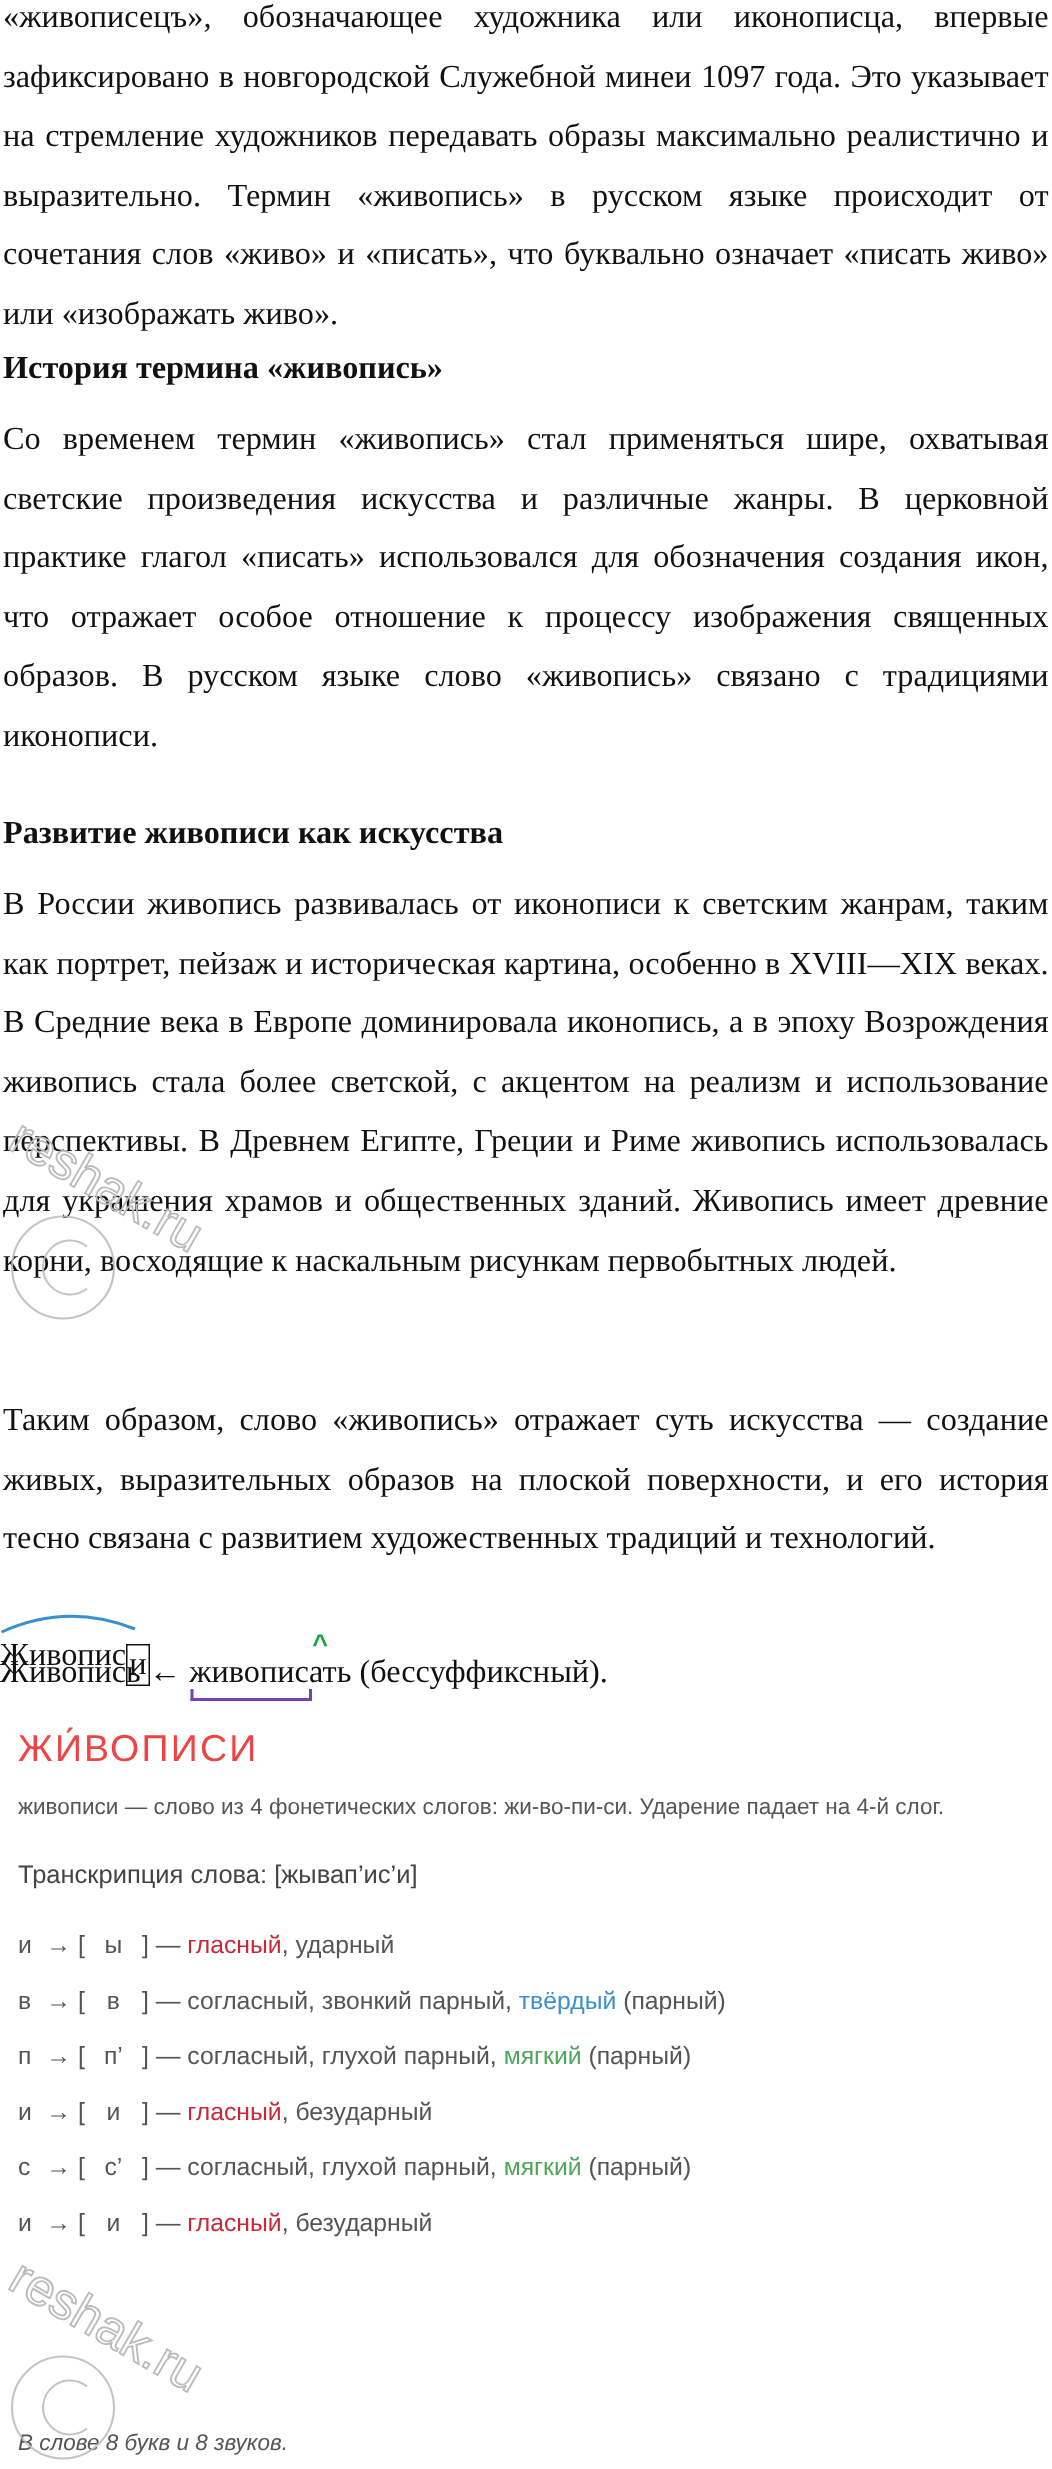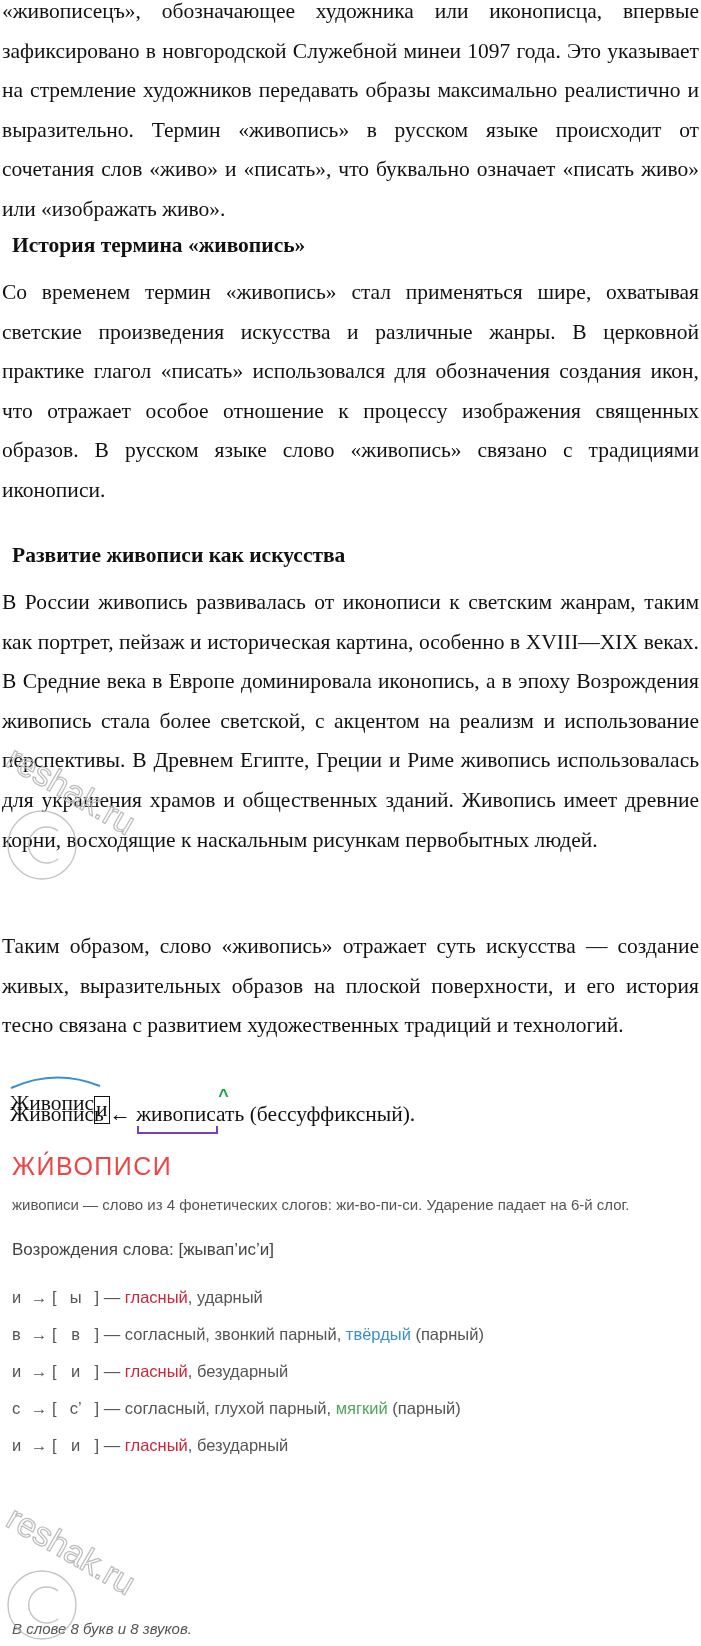--- a/index.html
+++ b/index.html
@@ -1,18 +1,18 @@
 <!DOCTYPE html>
 <html><head>
 <meta charset="utf-8">
 <style>
   html, body { margin: 0; padding: 0; background: #ffffff; }
   body { width: 701px; height: 1646px; position: relative; overflow: hidden; }
   .page { position: absolute; left: 0; top: 0; width: 701px; }
-  .serif { font-family: "Liberation Serif", "DejaVu Serif", serif; color: #111; margin-left: 10px; }
+  .serif { font-family: "Liberation Serif", "DejaVu Serif", serif; color: #111; }
   .para {
     position: absolute; left: 2px; width: 697px;
     font-size: 21.5px; line-height: 39.6px;
     text-align: justify; text-align-last: left;
   }
   .heading {
     position: absolute; left: 2px; font-weight: bold; font-size: 21.5px; line-height: 30px;
   }
   .word-line { position: absolute; left: 0; font-size: 21.5px; line-height: 30px; white-space: nowrap; }
   .ending-box { display: inline-block; border: 1.5px solid #111; padding: 0 1px; line-height: 24px; height: 26px; vertical-align: -6px; }
@@ -65,29 +65,32 @@
     <span>←</span>
     <span class="root-mark">
       <span>живопис</span><span>ать</span>
       <span class="suffix-caret" style="left:82px; top:-12px;">^</span>
       <span class="root-bracket" style="left:1px; width:77px; top:27px;"></span>
     </span>
     <span>(бессуффиксный).</span>
   </div>
 
   <div class="ph-title sans">ЖИ́ВОПИСИ</div>
-  <div class="ph-summary sans">живописи — слово из 4 фонетических слогов: жи-во-пи-си. Ударение падает на 6-й слог.</div>
-  <div class="ph-transcr sans">Возрождения слова: [жывап’ис’и]</div>
+  <div class="ph-summary sans">живописи — слово из 4 фонетических слогов: жи-во-пи-си. Ударение падает на 4-й слог.</div>
+  <div class="ph-transcr sans">Транскрипция слова: [жывап’ис’и]</div>
 
   <div class="ph-list sans">
     <div class="ph-row">
       <span class="letter">и</span><span class="arrow">→</span>[<span class="sound">ы</span>] <span>— </span><span class="c-vowel">гласный</span><span>, ударный</span>
     </div>
     <div class="ph-row">
       <span class="letter">в</span><span class="arrow">→</span>[<span class="sound">в</span>] <span>— согласный, звонкий парный, </span><span class="c-hard">твёрдый</span><span> (парный)</span>
+    </div>
+    <div class="ph-row">
+      <span class="letter">п</span><span class="arrow">→</span>[<span class="sound">п’</span>] <span>— согласный, глухой парный, </span><span class="c-soft">мягкий</span><span> (парный)</span>
     </div>
     <div class="ph-row">
       <span class="letter">и</span><span class="arrow">→</span>[<span class="sound">и</span>] <span>— </span><span class="c-vowel">гласный</span><span>, безударный</span>
     </div>
     <div class="ph-row">
       <span class="letter">с</span><span class="arrow">→</span>[<span class="sound">с’</span>] <span>— согласный, глухой парный, </span><span class="c-soft">мягкий</span><span> (парный)</span>
     </div>
     <div class="ph-row">
       <span class="letter">и</span><span class="arrow">→</span>[<span class="sound">и</span>] <span>— </span><span class="c-vowel">гласный</span><span>, безударный</span>
     </div>

